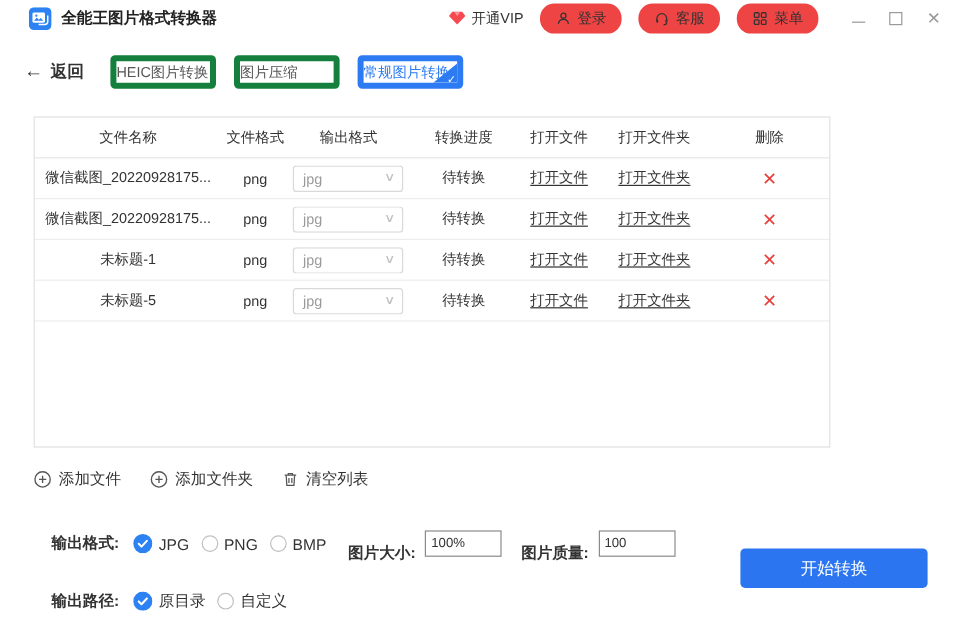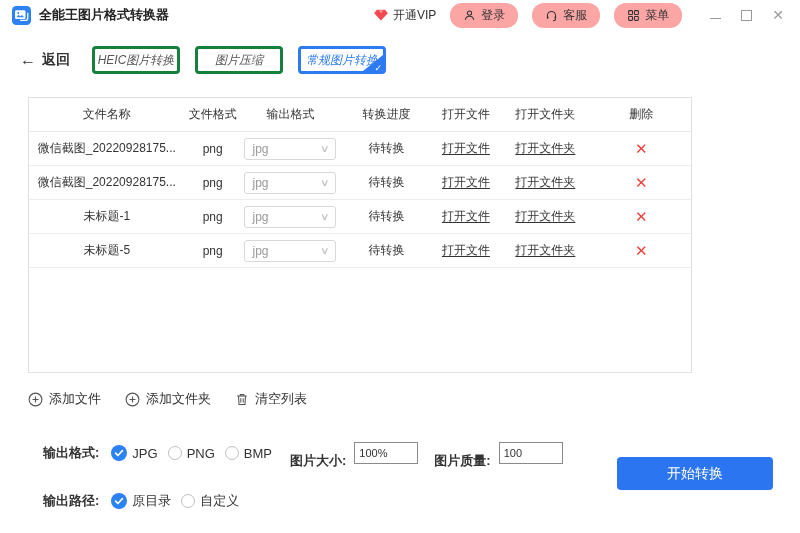--- a/index.html
+++ b/index.html
@@ -2,39 +2,39 @@
 <html><head>
 <meta charset="utf-8">
 <style>
   html,body{margin:0;padding:0;}
   body{
     width:800px;height:533px;position:relative;background:#ffffff;
     font-family:"Liberation Sans","DejaVu Sans",sans-serif;
     color:#333;overflow:hidden;-webkit-font-smoothing:antialiased;
   }
   
-  .titlebar{height:30px;display:flex;align-items:center;padding:0 16px 0 12px;}
+  .titlebar{height:30px;display:flex;align-items:center;padding:0 16px 0 24px;}
   .app-icon{width:19px;height:19px;display:block;}
   .app-title{font-size:13px;font-weight:700;margin-left:8px;color:#222;}
   .tb-right{margin-left:auto;display:flex;align-items:center;gap:14px;}
   .vip{display:flex;align-items:center;gap:5px;font-size:12px;color:#333;cursor:pointer;}
-  .pill{display:flex;align-items:center;gap:5px;background:#fca5a5;border-radius:12px;
+  .pill{display:flex;align-items:center;gap:5px;background:#ef4444;border-radius:12px;
         padding:4px 13px;font-size:12px;color:#333;cursor:pointer;}
   .winbtns{display:flex;align-items:center;gap:20px;margin-left:14px;}
   .win-min{width:11px;border-bottom:1.5px solid #9a9a9a;height:1px;margin-top:6px;cursor:pointer;}
   .win-max{width:9px;height:9px;border:1.3px solid #9a9a9a;cursor:pointer;}
   .win-close{color:#9a9a9a;font-size:14px;line-height:1;cursor:pointer;}
   
   .nav{display:flex;align-items:center;margin:16px 0 0 20px;height:28px;}
   .back{display:flex;align-items:center;gap:6px;font-size:14px;color:#333;cursor:pointer;font-weight:700;}
   .back .arrow{font-size:16px;line-height:1;}
   .tabs{display:flex;gap:15px;margin-left:22px;}
-  .tab{width:88px;height:28px;border:3px solid #15803d;border-radius:4px;background:#fff;
-       display:flex;align-items:center;justify-content:center;font-size:12px;color:#555;
-       cursor:pointer;position:relative;overflow:hidden;box-sizing:border-box;font-style:italic;}
+  .tab{width:88px;height:28px;border:5px solid #15803d;border-radius:4px;background:#fff;
+       display:flex;align-items:center;justify-content:flex-start;font-size:12px;color:#555;
+       cursor:pointer;position:relative;overflow:hidden;box-sizing:border-box;}
   .tab.active{border-color:#2c7bf2;color:#2c7bf2;}
   .tab .corner{position:absolute;right:0;bottom:0;width:0;height:0;
        border-style:solid;border-width:0 0 16px 20px;border-color:transparent transparent #2c7bf2 transparent;}
   .tab .corner-check{position:absolute;right:1px;bottom:-2px;color:#fff;font-size:9px;line-height:1;}
   
   .file-table{margin:23px 28px 0 28px;width:664px;height:276px;border:1px solid #e0e0e0;
        box-sizing:border-box;font-size:12px;}
   .t-row{display:grid;grid-template-columns:23.5% 8.5% 15% 14% 10% 14% 15%;
        height:33px;align-items:center;border-bottom:1px solid #ededed;}
   .t-row.header{border-bottom:1px solid #e6e6e6;color:#333;}

